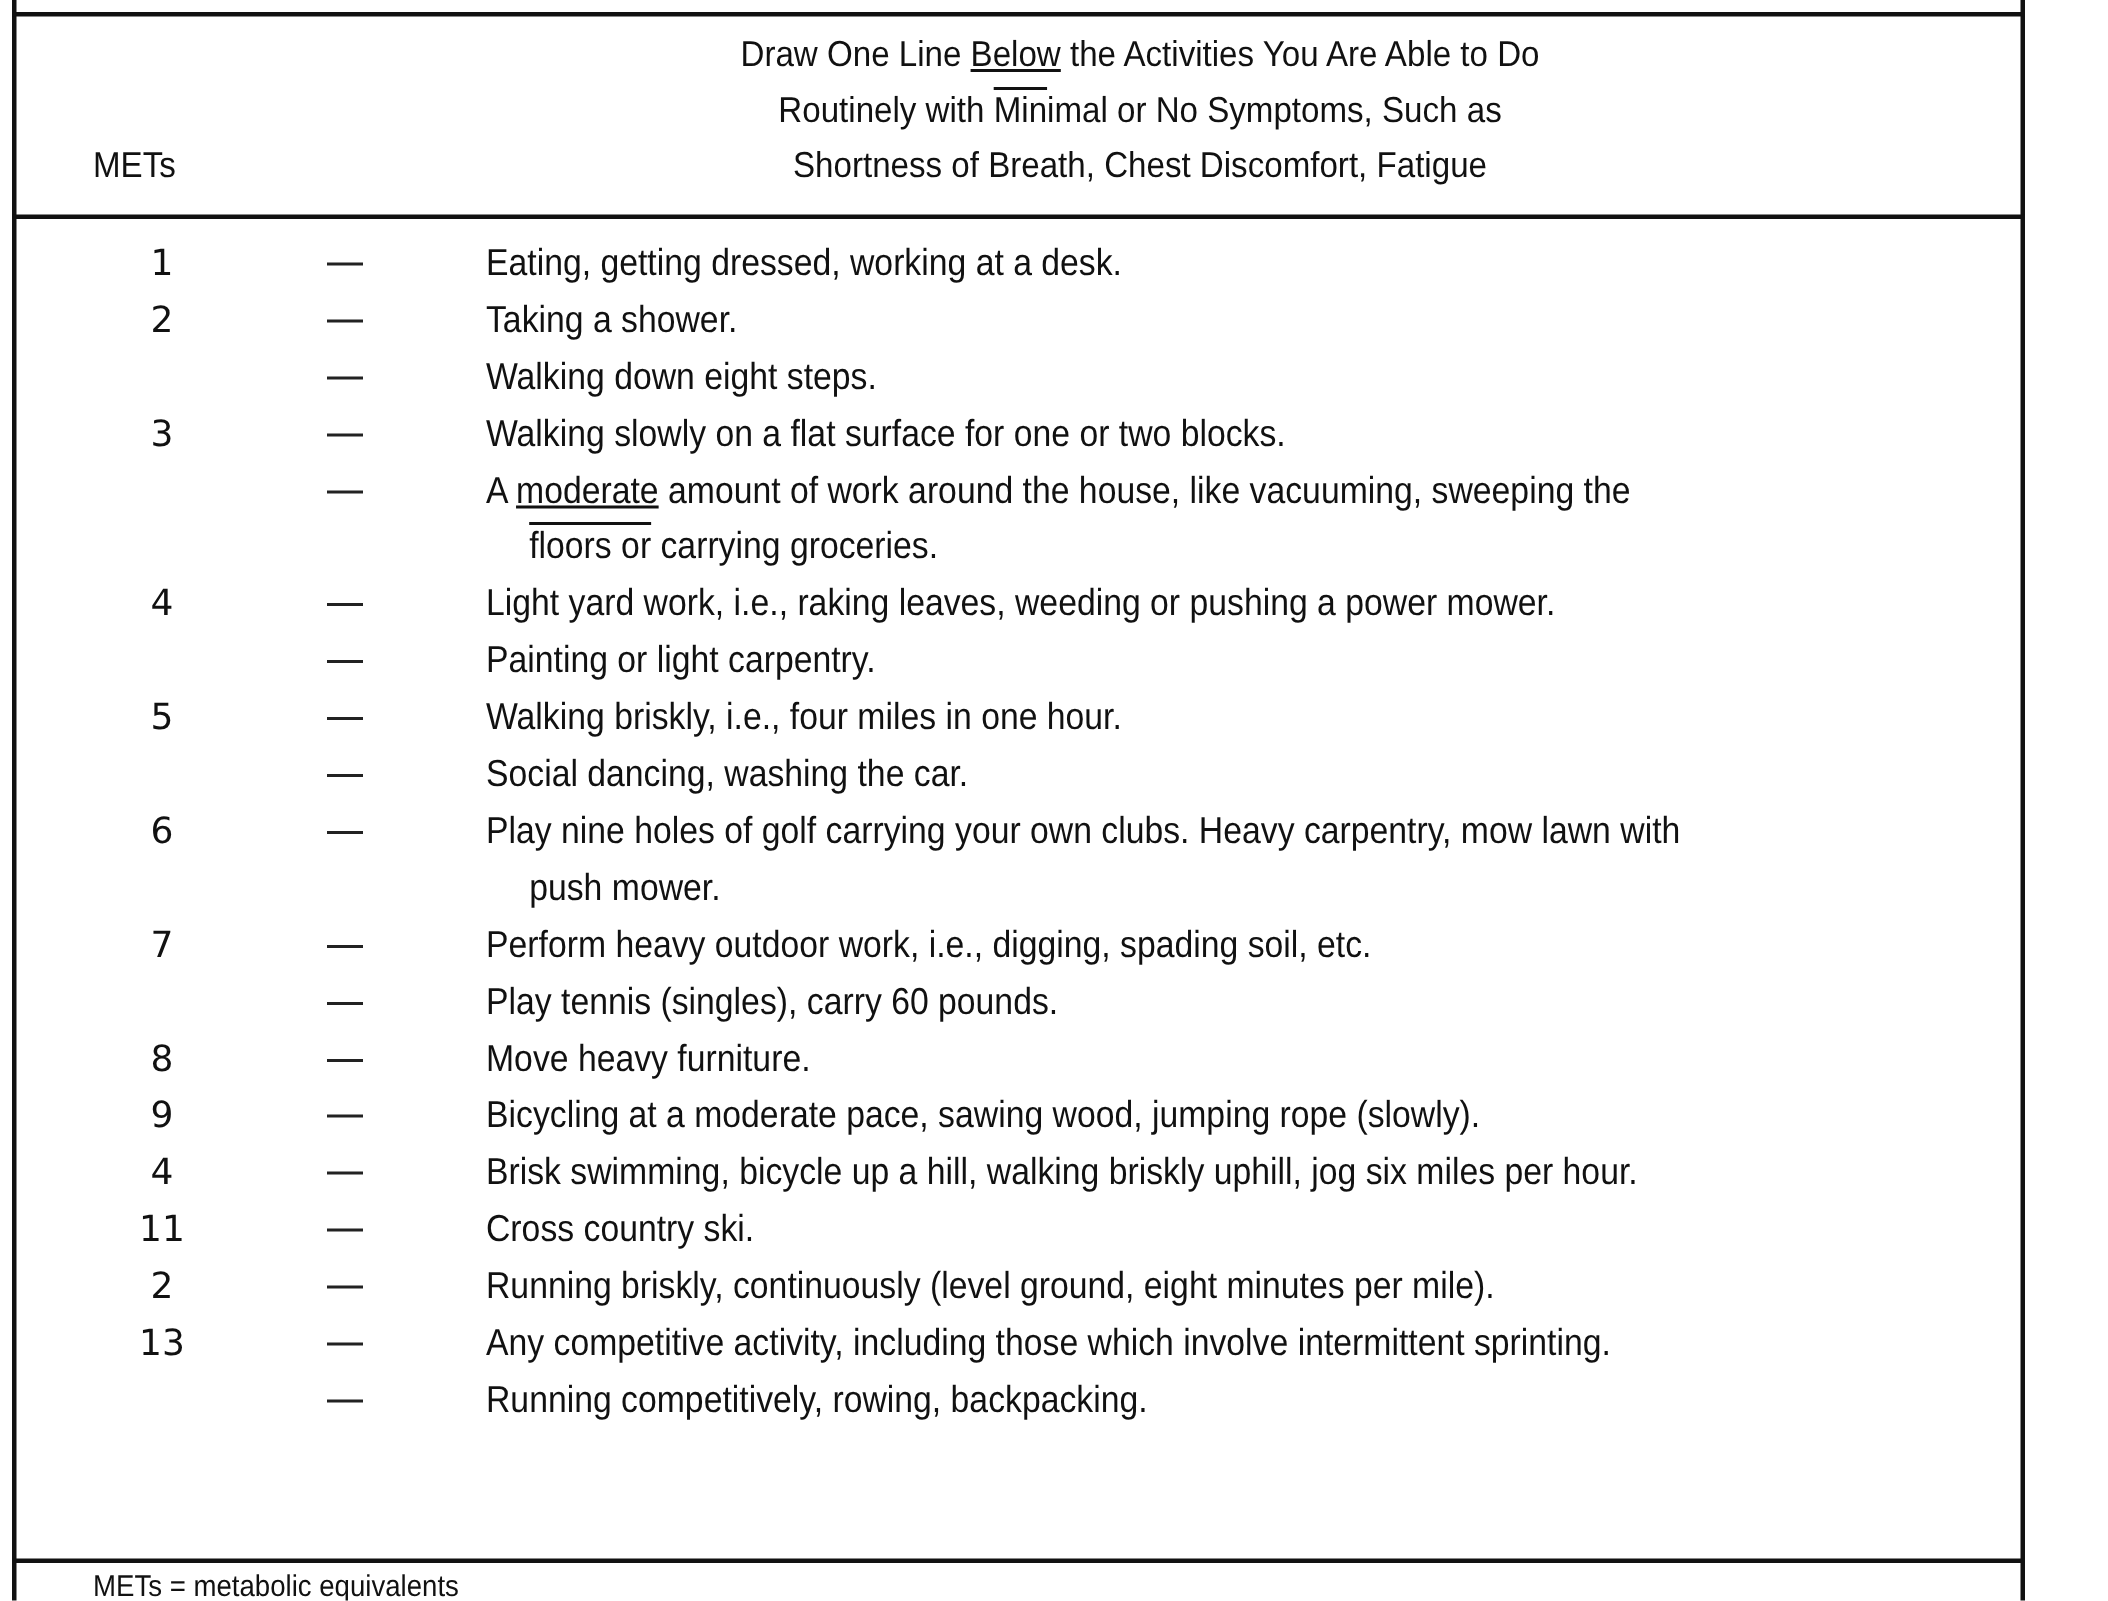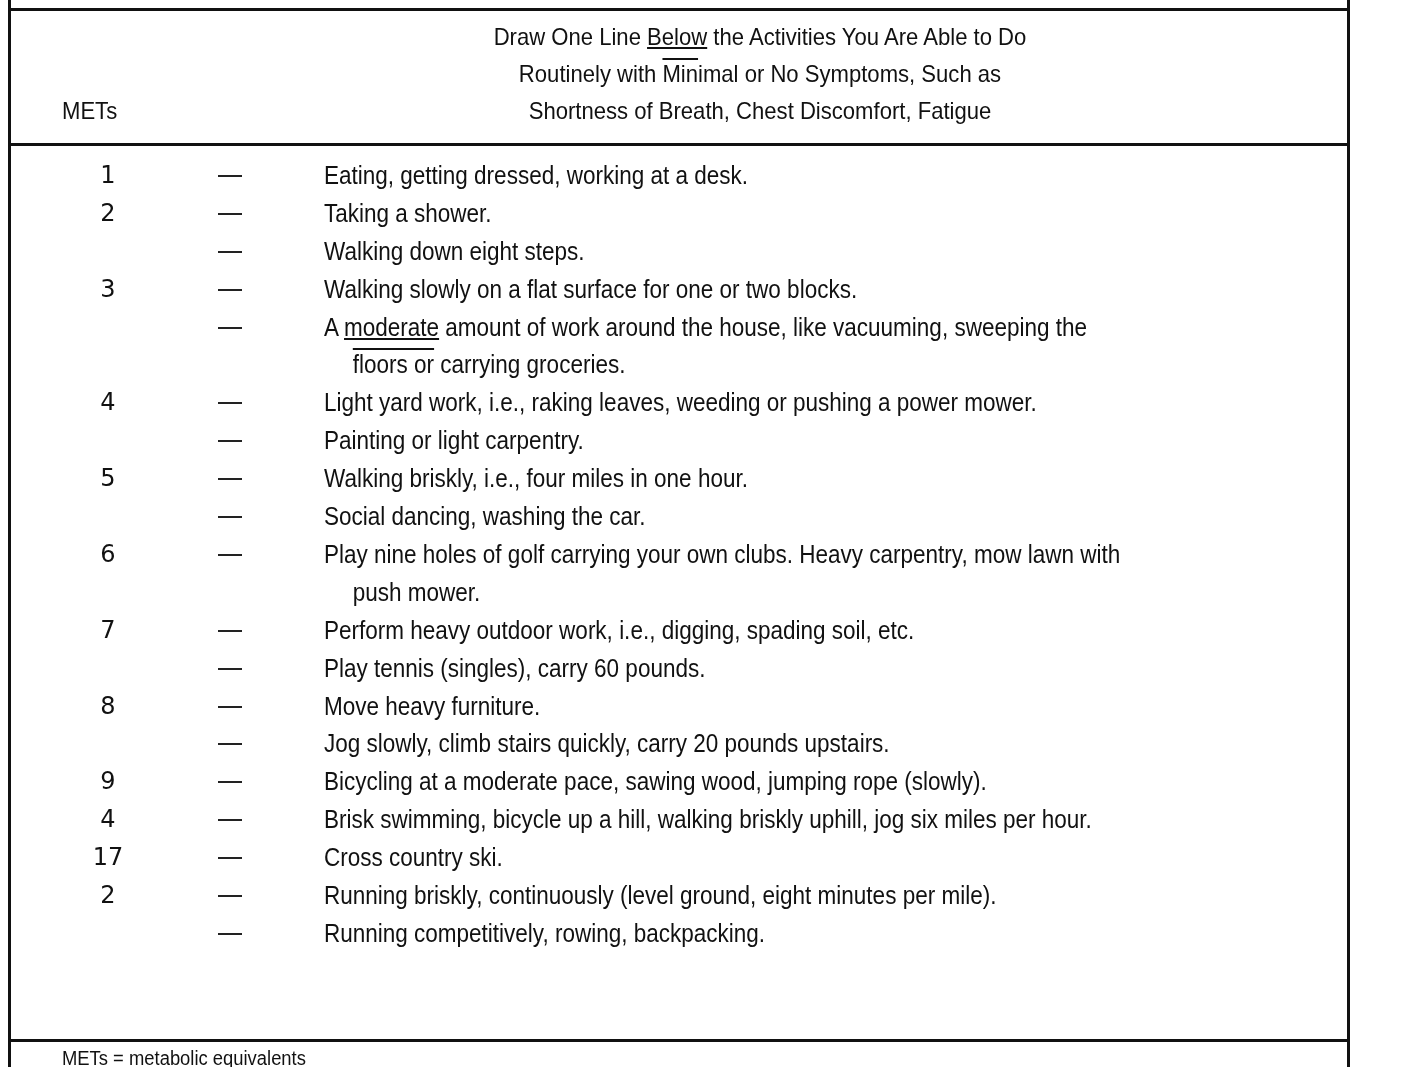--- a/index.html
+++ b/index.html
@@ -132,43 +132,43 @@
       <span class="met"></span>
       <span class="dash"></span>
       <span class="txt">Play tennis (singles), carry 60 pounds.</span>
     </div>
   <div class="row">
       <span class="met">8</span>
       <span class="dash"></span>
       <span class="txt">Move heavy furniture.</span>
     </div>
   <div class="row">
-      <span class="met"></span>
-      <span class="dash"></span>
-      <span class="txt">Jog slowly, climb stairs quickly, carry 20 pounds upstairs.</span>
-    </div>
-  <div class="row">
       <span class="met">9</span>
       <span class="dash"></span>
       <span class="txt">Bicycling at a moderate pace, sawing wood, jumping rope (slowly).</span>
     </div>
   <div class="row">
       <span class="met">4</span>
       <span class="dash"></span>
       <span class="txt">Brisk swimming, bicycle up a hill, walking briskly uphill, jog six miles per hour.</span>
     </div>
   <div class="row">
-      <span class="met">17</span>
+      <span class="met">11</span>
       <span class="dash"></span>
       <span class="txt">Cross country ski.</span>
     </div>
   <div class="row">
       <span class="met">2</span>
       <span class="dash"></span>
       <span class="txt">Running briskly, continuously (level ground, eight minutes per mile).</span>
+    </div>
+  <div class="row">
+      <span class="met">13</span>
+      <span class="dash"></span>
+      <span class="txt">Any competitive activity, including those which involve intermittent sprinting.</span>
     </div>
   <div class="row">
       <span class="met"></span>
       <span class="dash"></span>
       <span class="txt">Running competitively, rowing, backpacking.</span>
     </div>
 </div>
 
 <div class="footnote">METs = metabolic equivalents</div>
 

